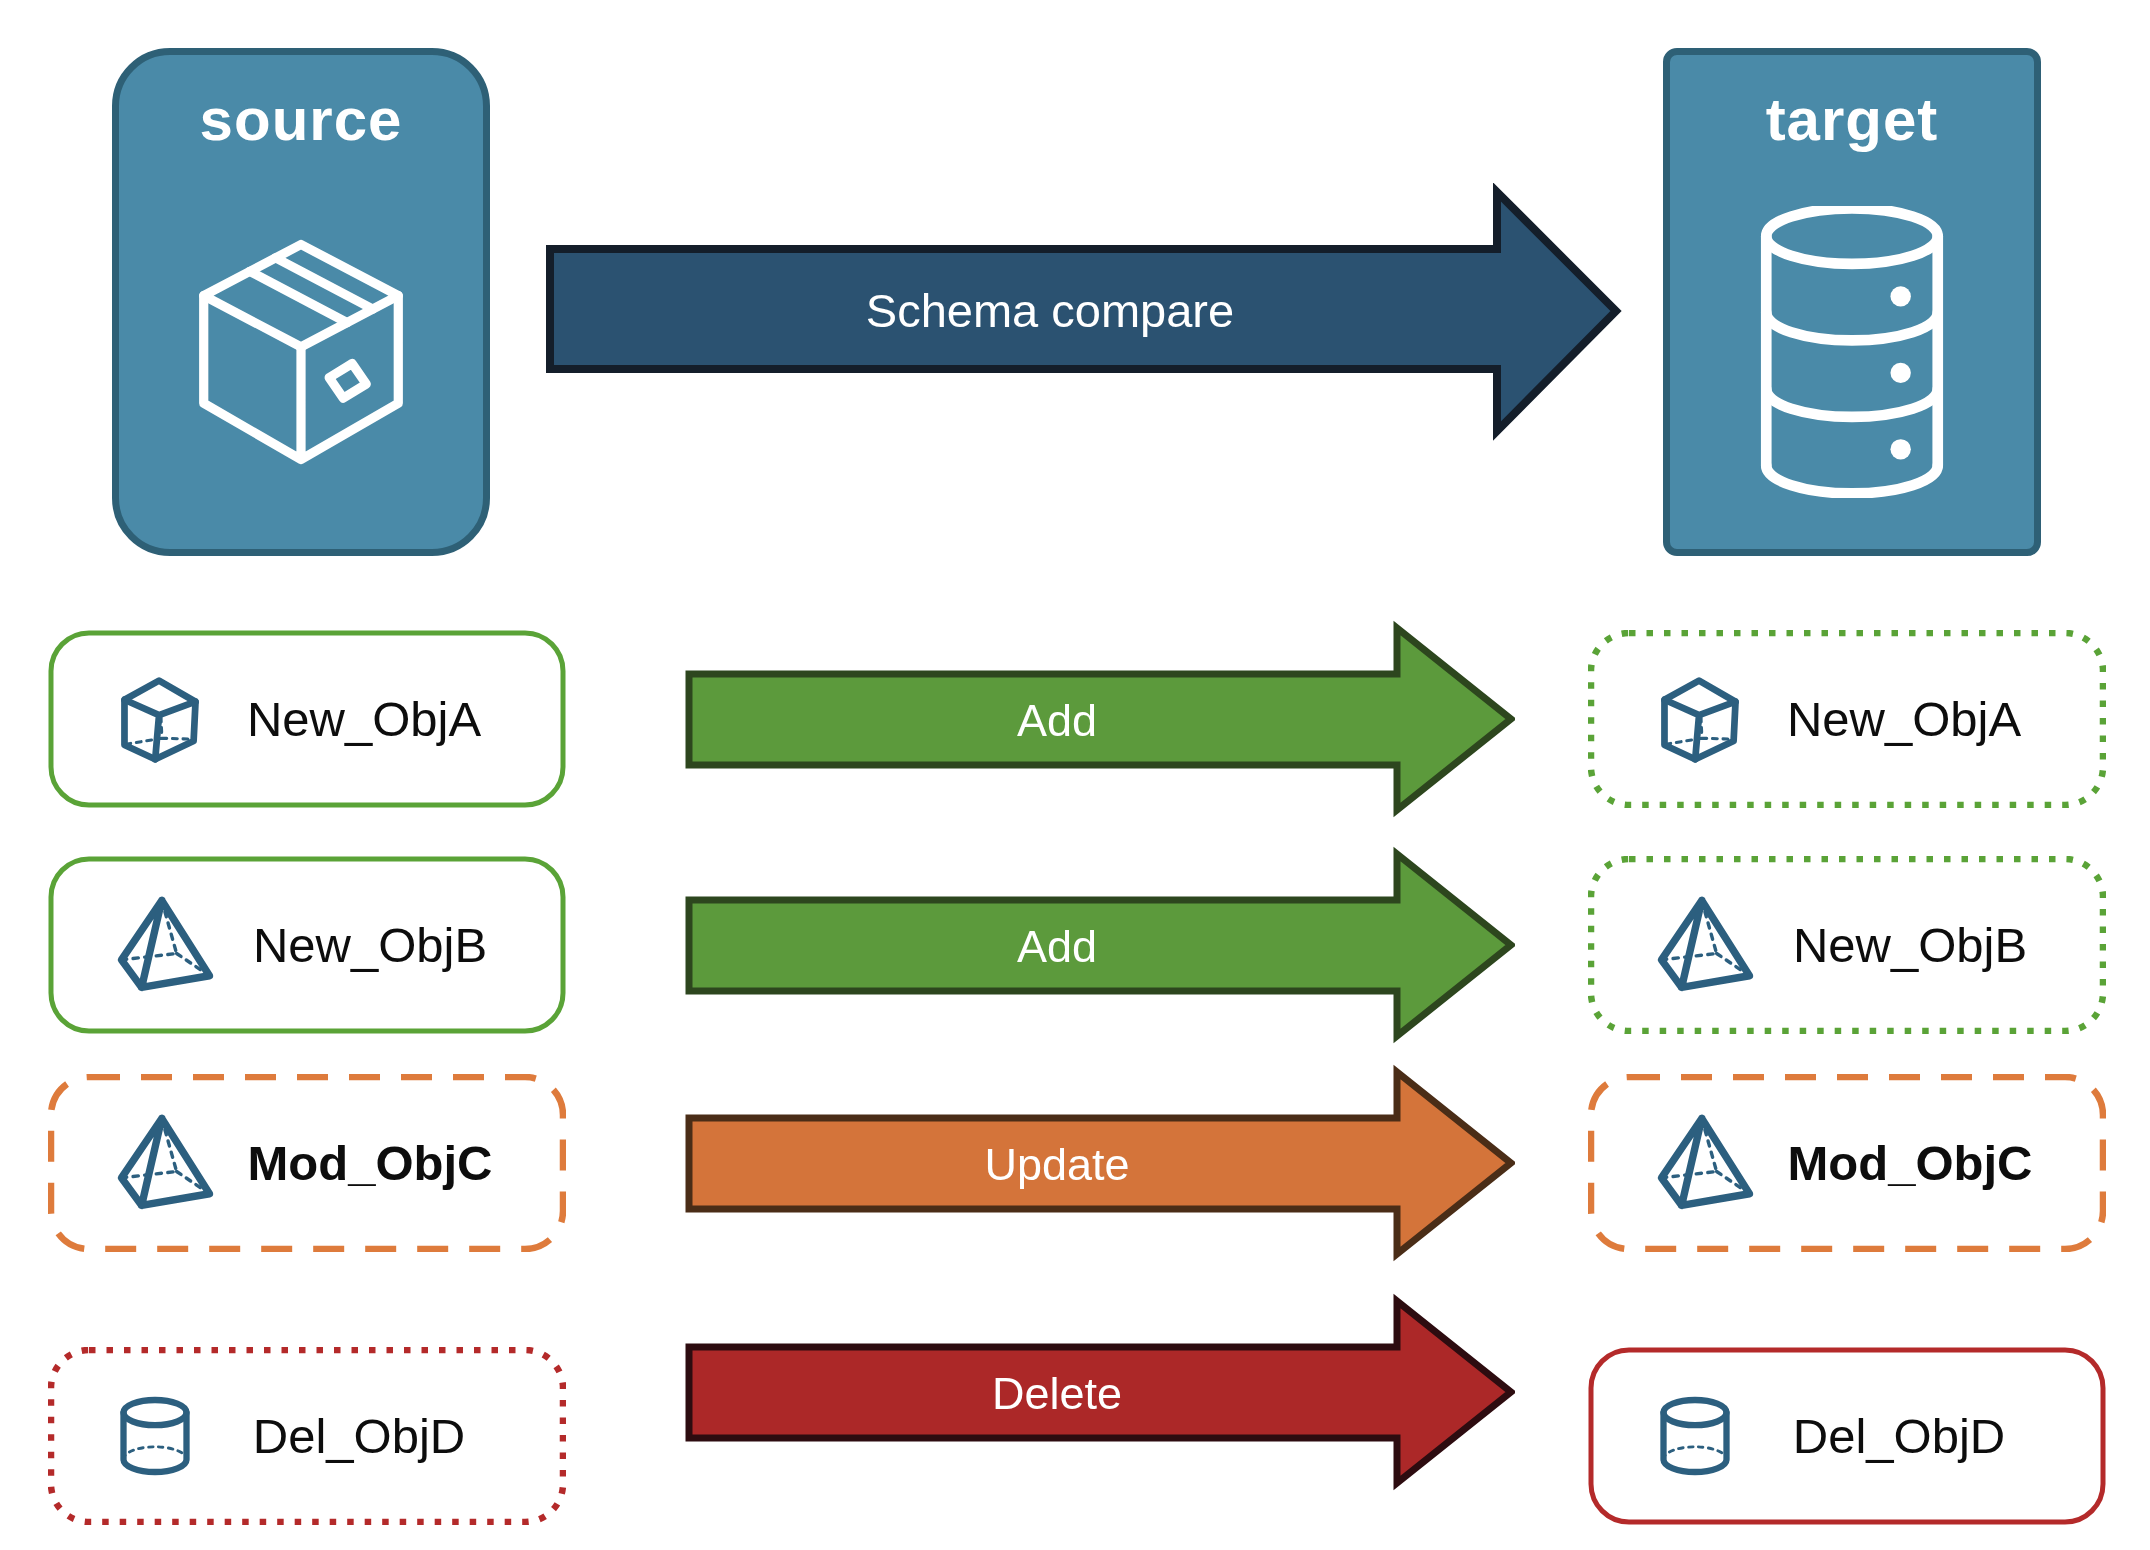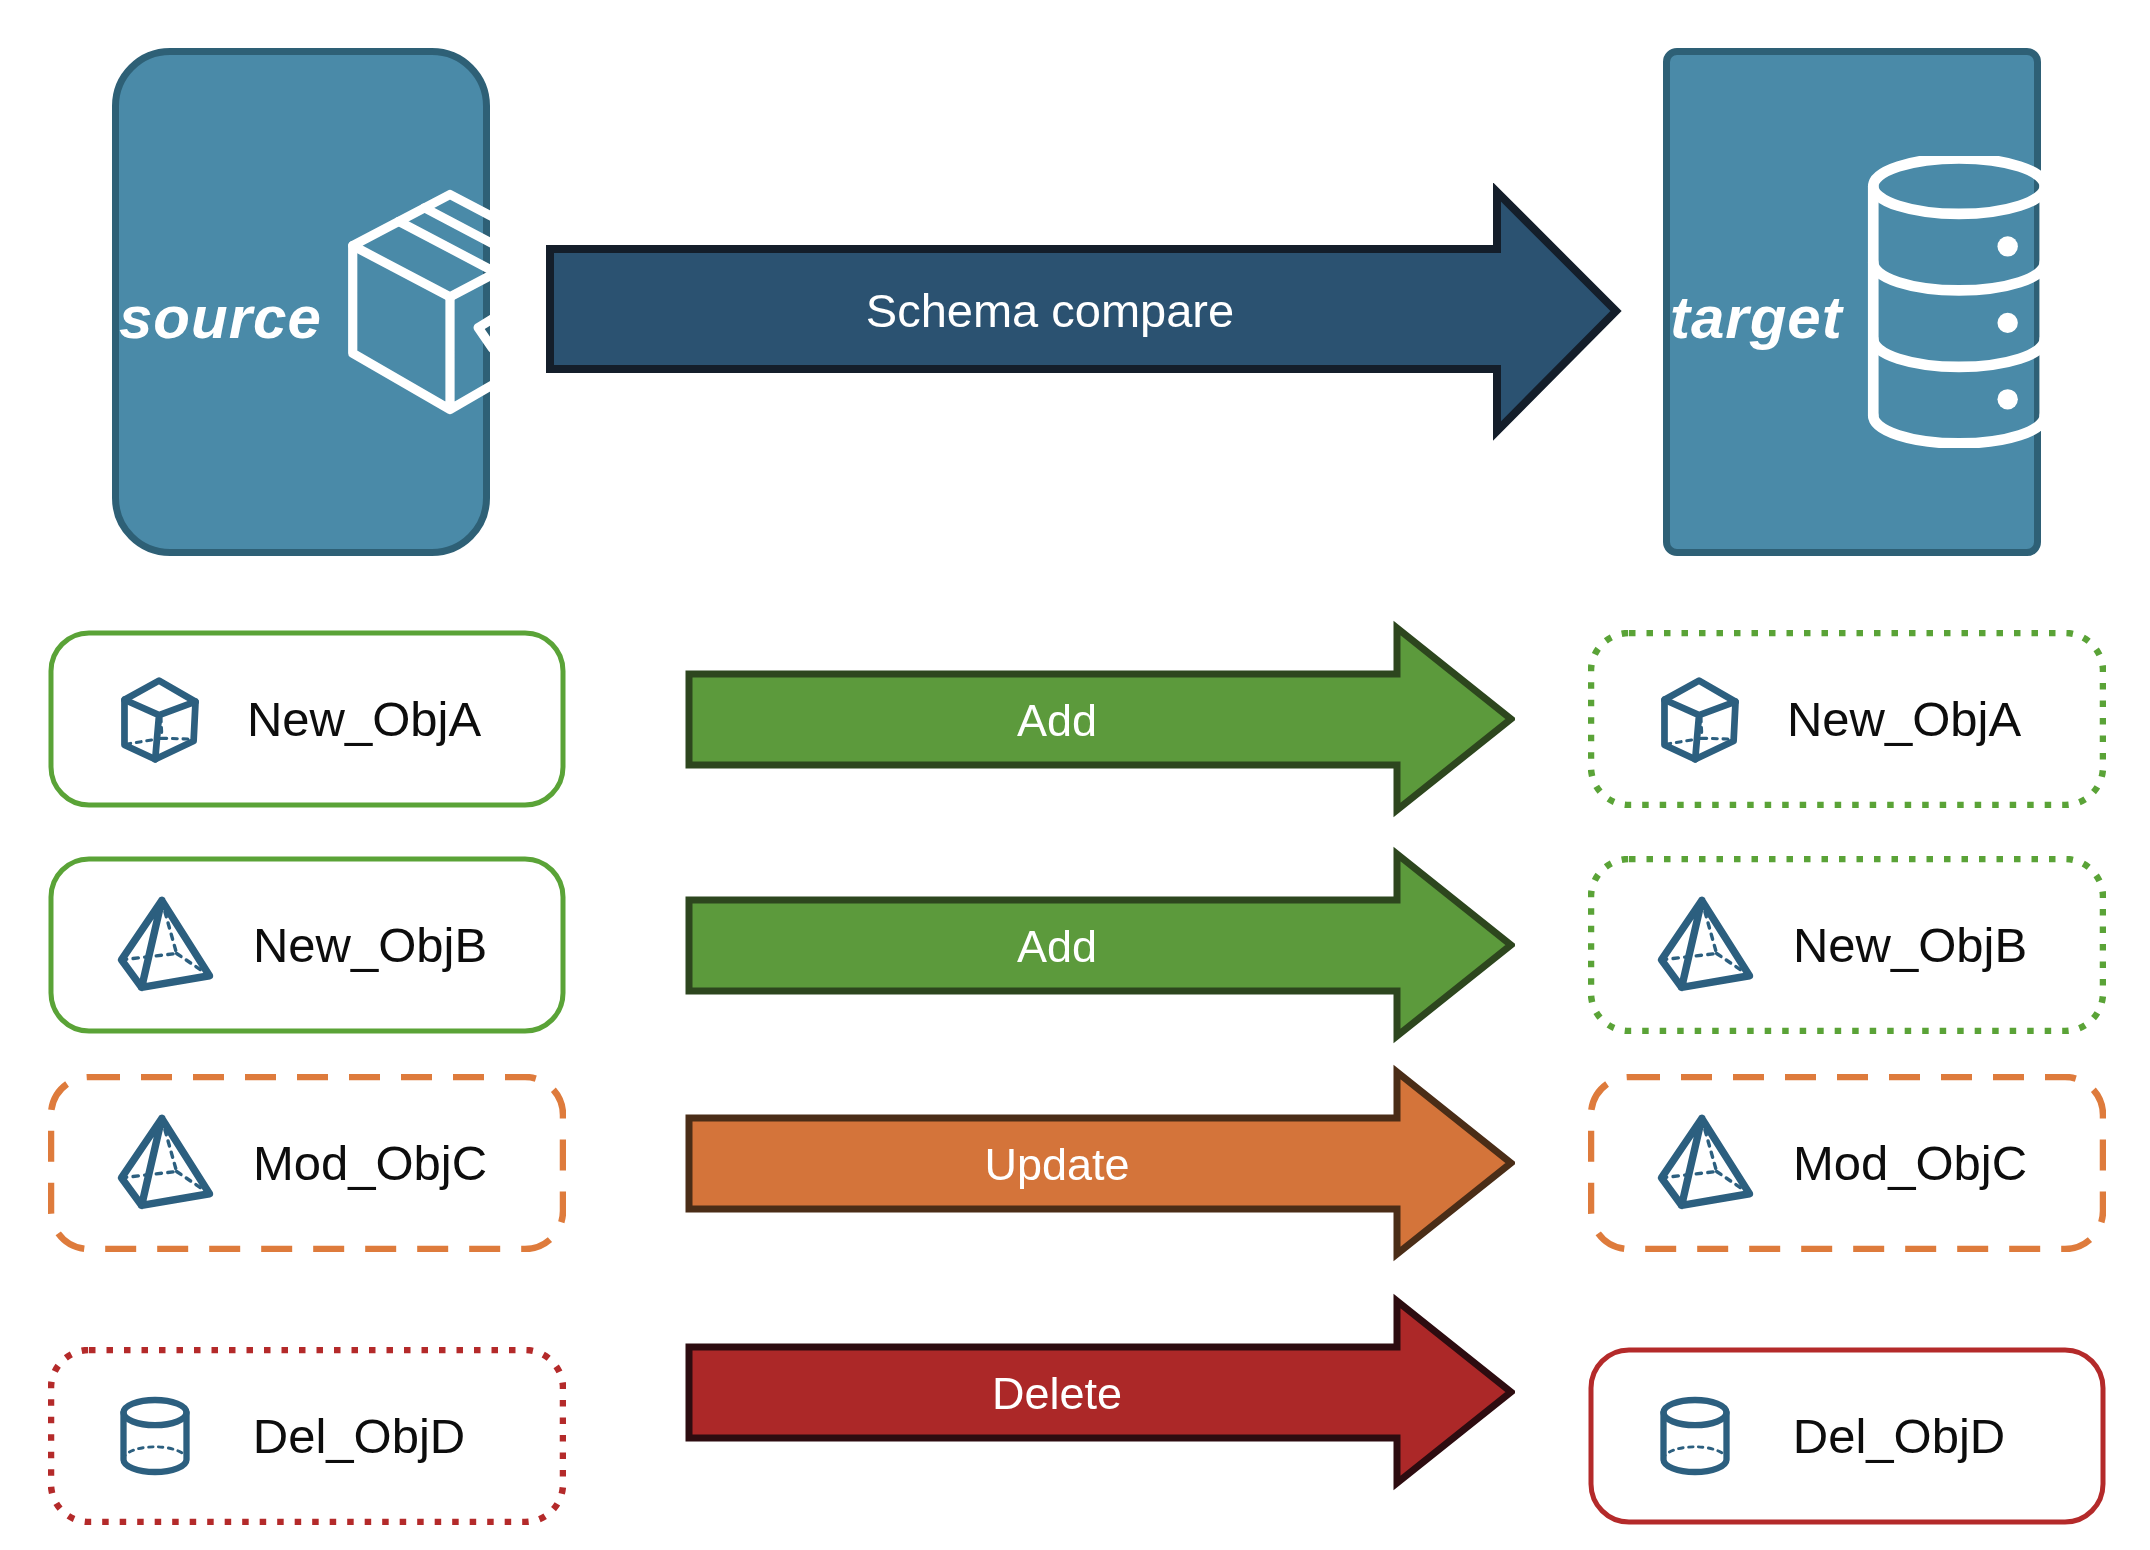--- a/index.html
+++ b/index.html
@@ -2,21 +2,21 @@
 <html style="--teal_fill: #4A8AA8; --teal_border: #2E6076; --compare_fill: #2B5271; --compare_border: #141E2A; --add_fill: #5C9A3C; --add_border: #2D461E; --update_fill: #D4743A; --update_border: #4A2D17; --delete_fill: #AC2828; --delete_border: #2D0C10; --box_green: #5AA337; --box_orange: #DE7B3C; --box_red: #B42A2A; --icon_blue: #2C5F7F;"><head>
 <meta charset="utf-8">
 <style>
   html,body{margin:0;padding:0;background:#fff;}
   .canvas{position:relative;width:2150px;height:1550px;background:#fff;
           font-family:"Liberation Sans", sans-serif;overflow:hidden;}
 
   
   .node{position:absolute;top:48px;width:378px;height:508px;box-sizing:border-box;
         background:var(--teal_fill);border:7px solid var(--teal_border);border-radius:58px;
-        display:flex;align-items:center;font-style:italic;}
+        display:flex;flex-direction:column;align-items:center;}
   .node.source{left:112px;}
   .node.target{left:1663px;border-radius:14px;}
   .node-title{color:#fff;font-size:60px;font-weight:bold;margin-top:30px;letter-spacing:1px;}
   .node-icon-wrap{flex:1;display:flex;align-items:center;justify-content:center;}
 
   
   .arrow-svg{position:absolute;display:block;}
   .arrow-shape{stroke-width:7;stroke-linejoin:miter;}
   .shape-compare{fill:var(--compare_fill);stroke:var(--compare_border);stroke-width:8;}
   .shape-add{fill:var(--add_fill);stroke:var(--add_border);}
@@ -29,21 +29,21 @@
   .obj-box{position:absolute;width:518px;height:178px;}
   .obj-box .frame{position:absolute;left:0;top:0;}
   .frame-rect{fill:none;}
   .frame-solid-green {stroke:var(--box_green);stroke-width:5;}
   .frame-dotted-green{stroke:var(--box_green);stroke-width:6.5;stroke-dasharray:6.5 11;}
   .frame-dashed-orange{stroke:var(--box_orange);stroke-width:6.5;stroke-dasharray:31 21;}
   .frame-dotted-red  {stroke:var(--box_red);stroke-width:6.5;stroke-dasharray:6.5 11;}
   .frame-solid-red   {stroke:var(--box_red);stroke-width:5;}
   .col-left{left:48px;}
   .col-right{left:1588px;}
-  .row1{top:630px;} .row2{top:856px;border-radius:25px;} .row3{top:1074px;} .row4{top:1347px;}
+  .row1{top:630px;} .row2{top:856px;border-radius:25px;} .row3{top:1074px;font-weight:bold;} .row4{top:1347px;}
 
   .obj-content{position:absolute;left:0;top:0;width:100%;height:100%;box-sizing:border-box;
                display:flex;align-items:center;padding:0 48px 0 62px;}
   .obj-icon{flex:0 0 auto;display:block;}
   .obj-label{flex:1;text-align:center;font-size:49px;color:#0d0d0d;}
 
   
   .edge{fill:none;stroke:var(--icon_blue);stroke-width:7;stroke-linejoin:round;stroke-linecap:round;}
   .hedge{fill:none;stroke:var(--icon_blue);stroke-width:3.2;stroke-dasharray:5 6;stroke-linecap:round;}
   .wedge{fill:none;stroke:#fff;stroke-width:3.6;stroke-linejoin:round;stroke-linecap:round;}

